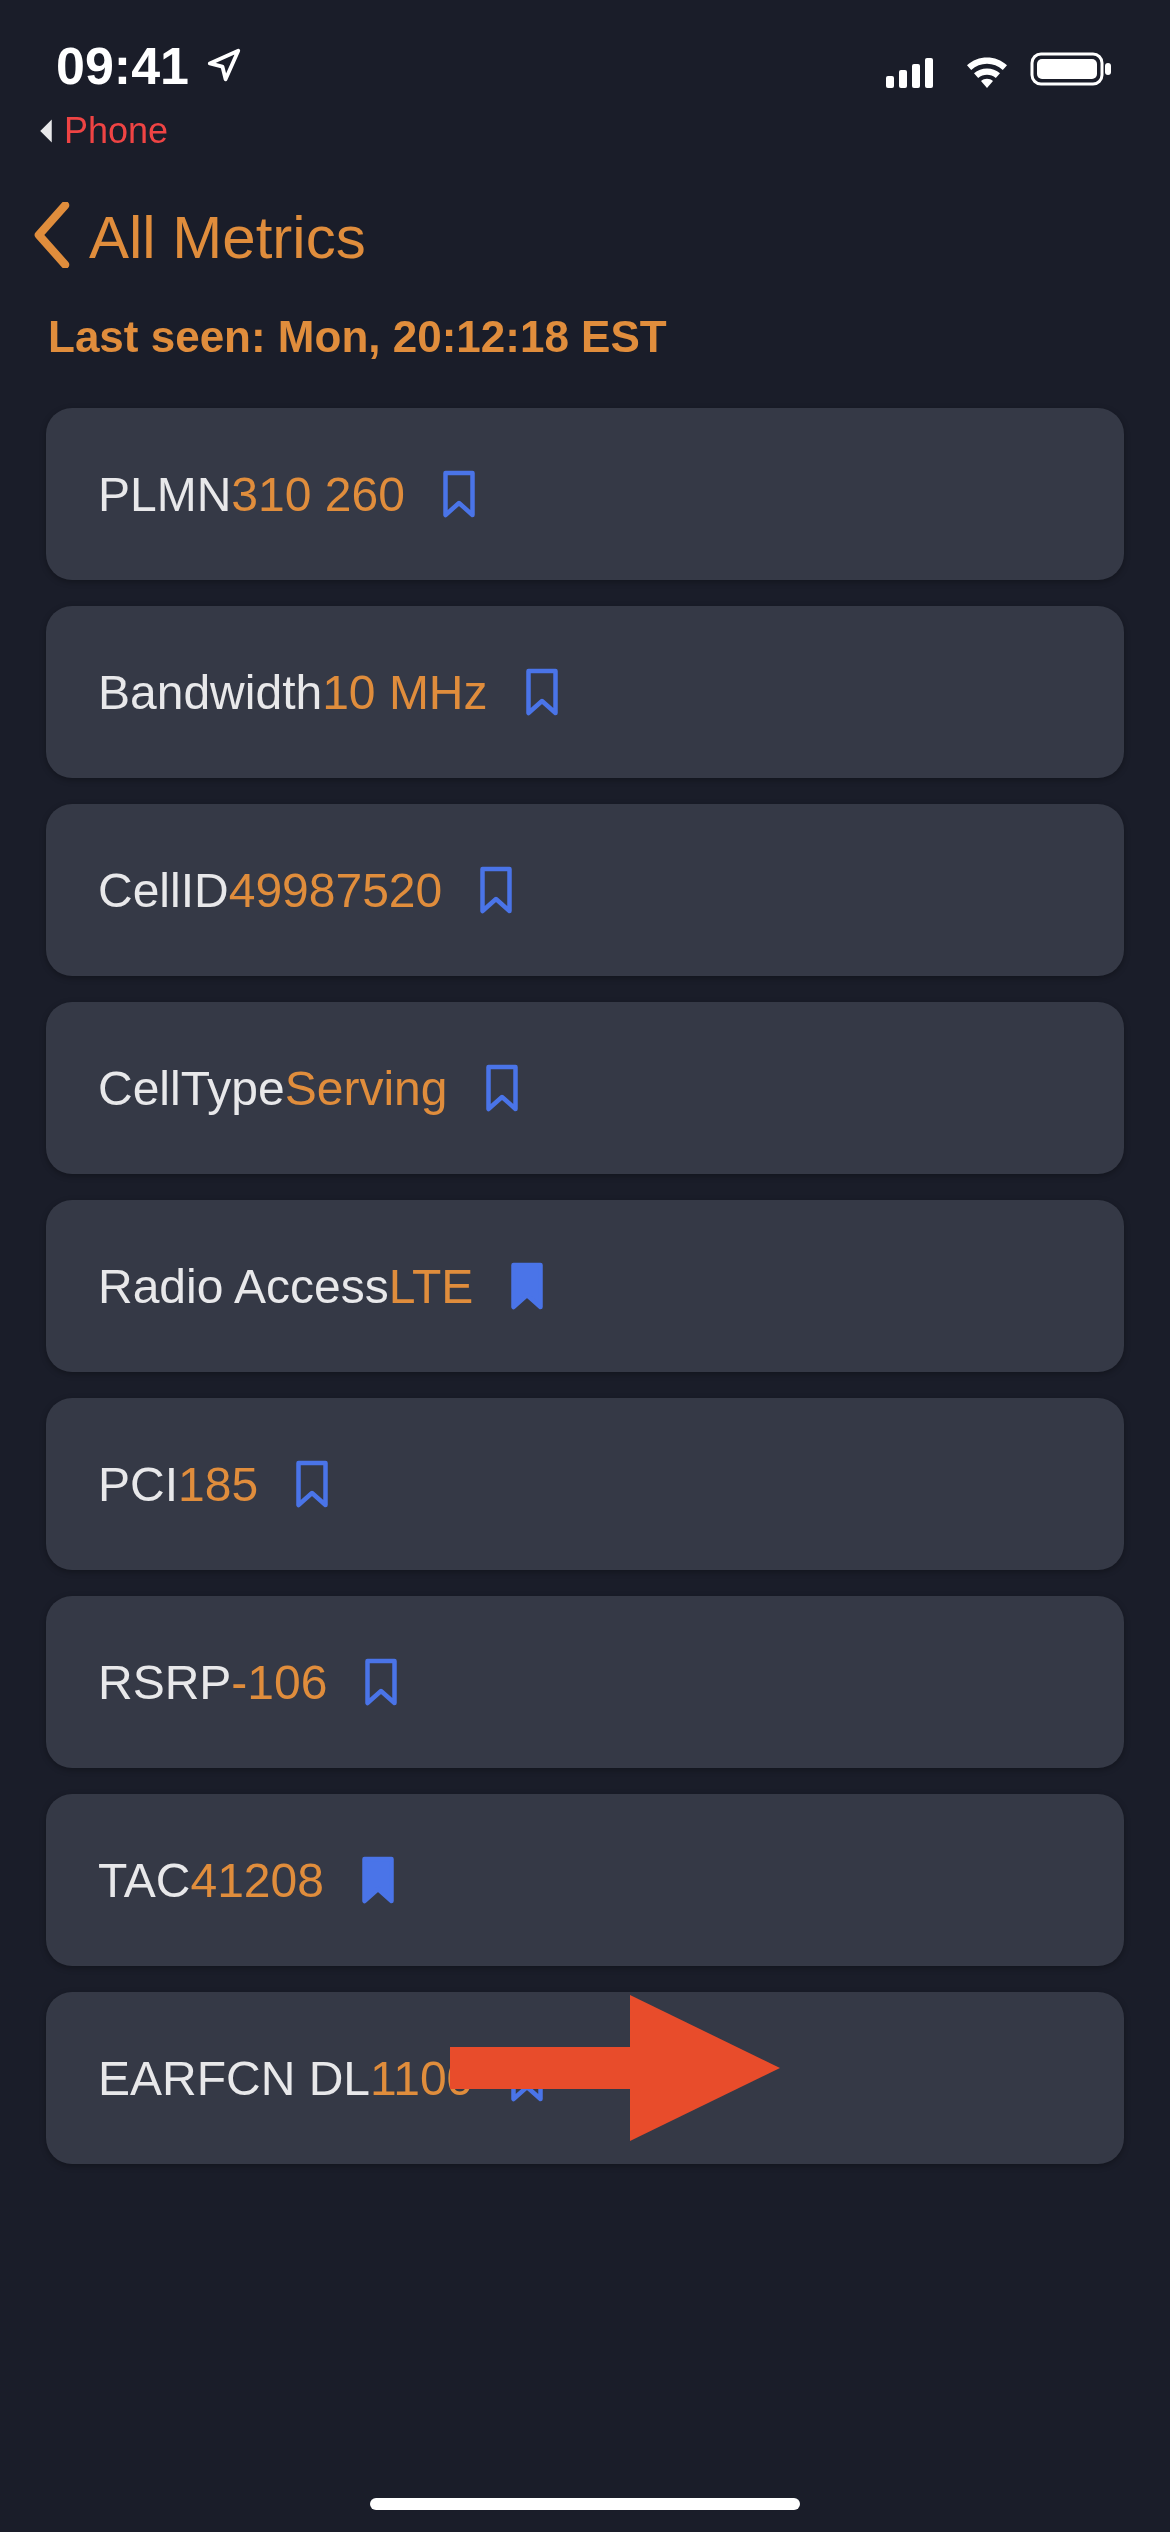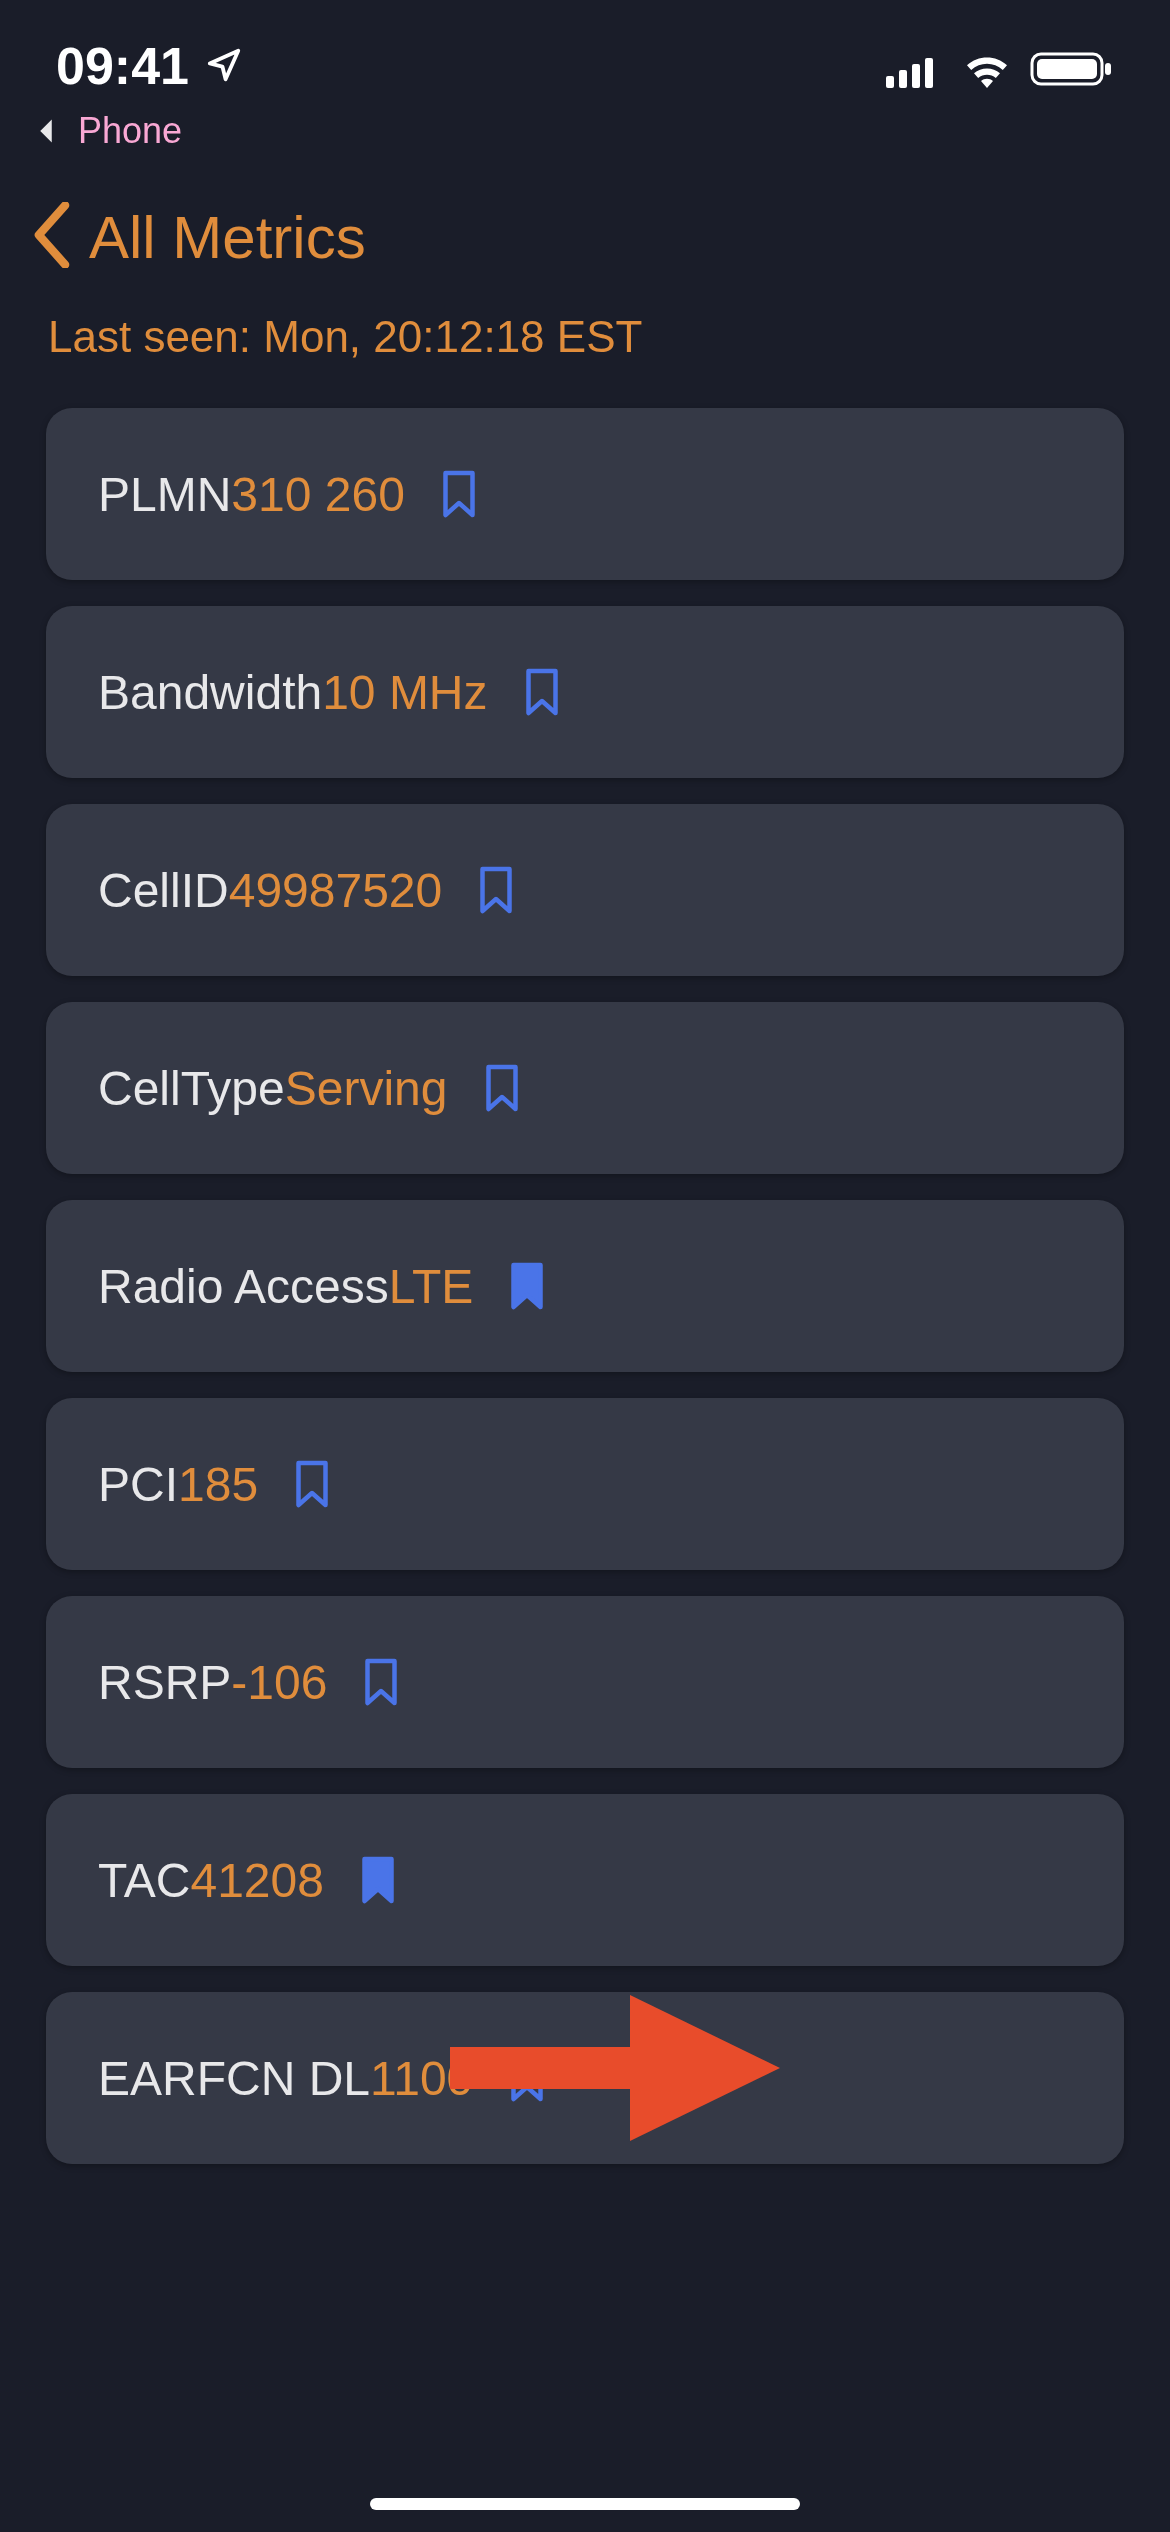--- a/index.html
+++ b/index.html
@@ -20,40 +20,40 @@
     padding: 36px 56px 0 56px;
     font-size: 52px;
     font-weight: 600;
     color: #fff;
   }
   .status-left { display: flex; align-items: center; gap: 16px; }
   .status-right { display: flex; align-items: center; gap: 18px; padding-top: 4px; }
   .breadcrumb-back {
     padding: 0 8px 0 36px;
     font-size: 36px;
-    color: #f9a8d4;
-    display: flex;
-    align-items: center;
-    gap: 22px;
+    color: #ef4444;
+    display: flex;
+    align-items: center;
+    gap: 8px;
   }
   .nav-header {
     display: flex;
     align-items: center;
     gap: 15px;
     padding: 50px 0 0 30px;
   }
   .nav-title {
     color: #e08d3c;
     font-size: 60px;
     font-weight: 400;
   }
   .subtitle {
     color: #e08d3c;
     font-size: 44px;
-    font-weight: 400;
+    font-weight: 700;
     padding: 40px 0 16px 48px;
   }
   .metrics-list {
     padding: 30px 46px 0 46px;
     display: flex;
     flex-direction: column;
     gap: 26px;
   }
   .metric-row {
     background: #353946;

